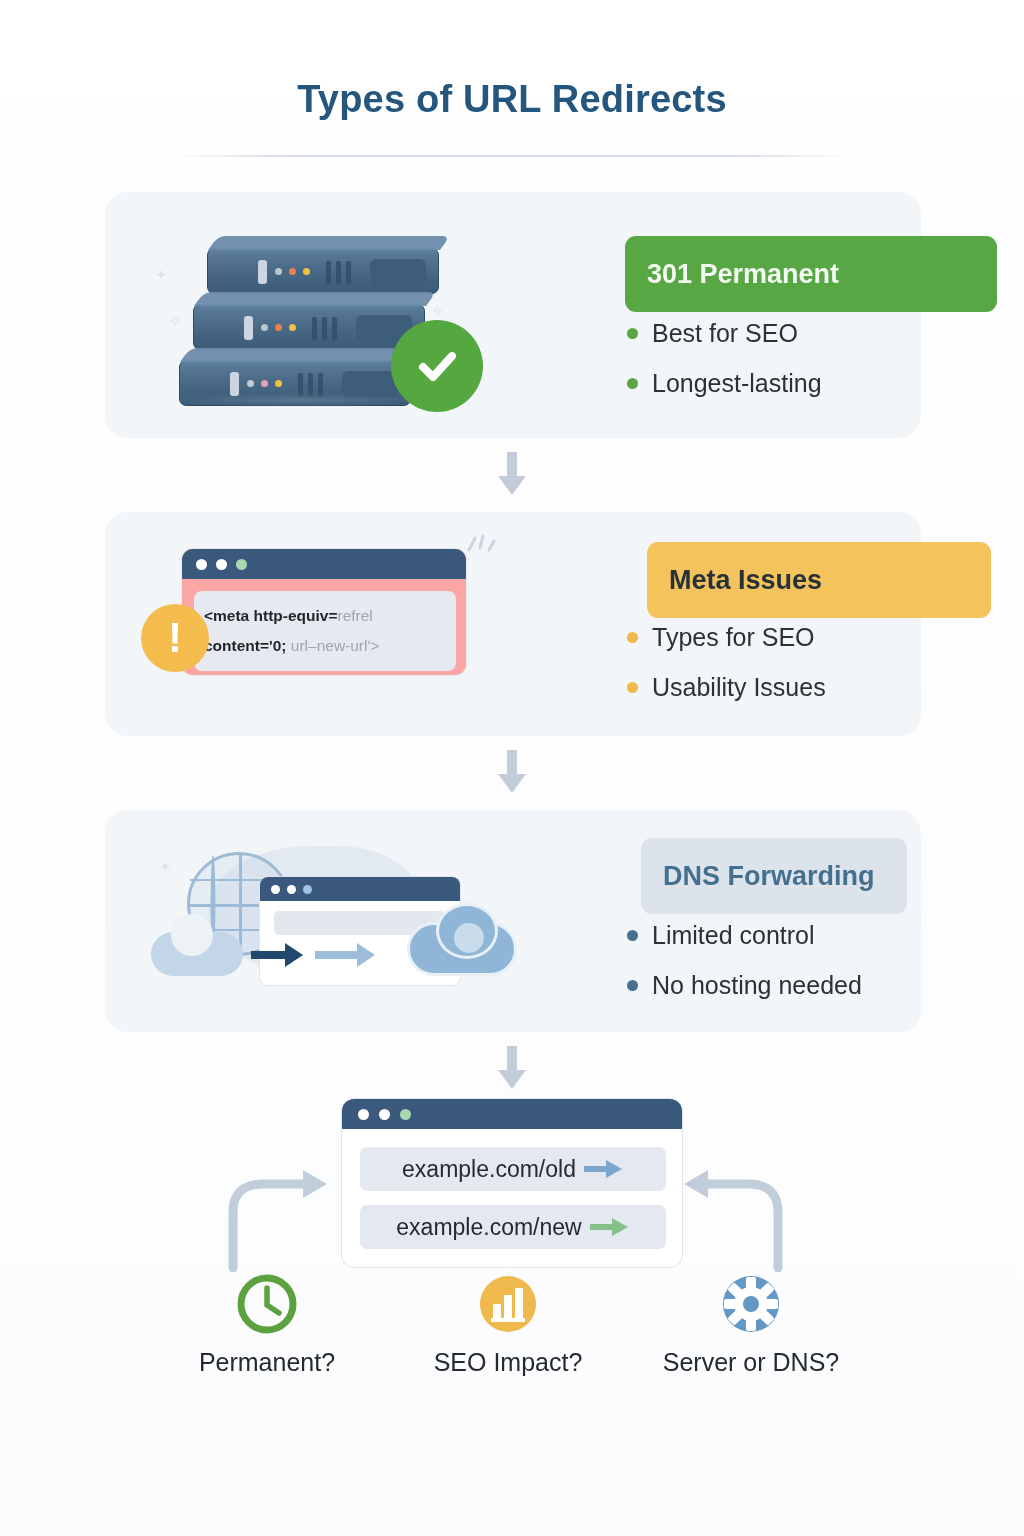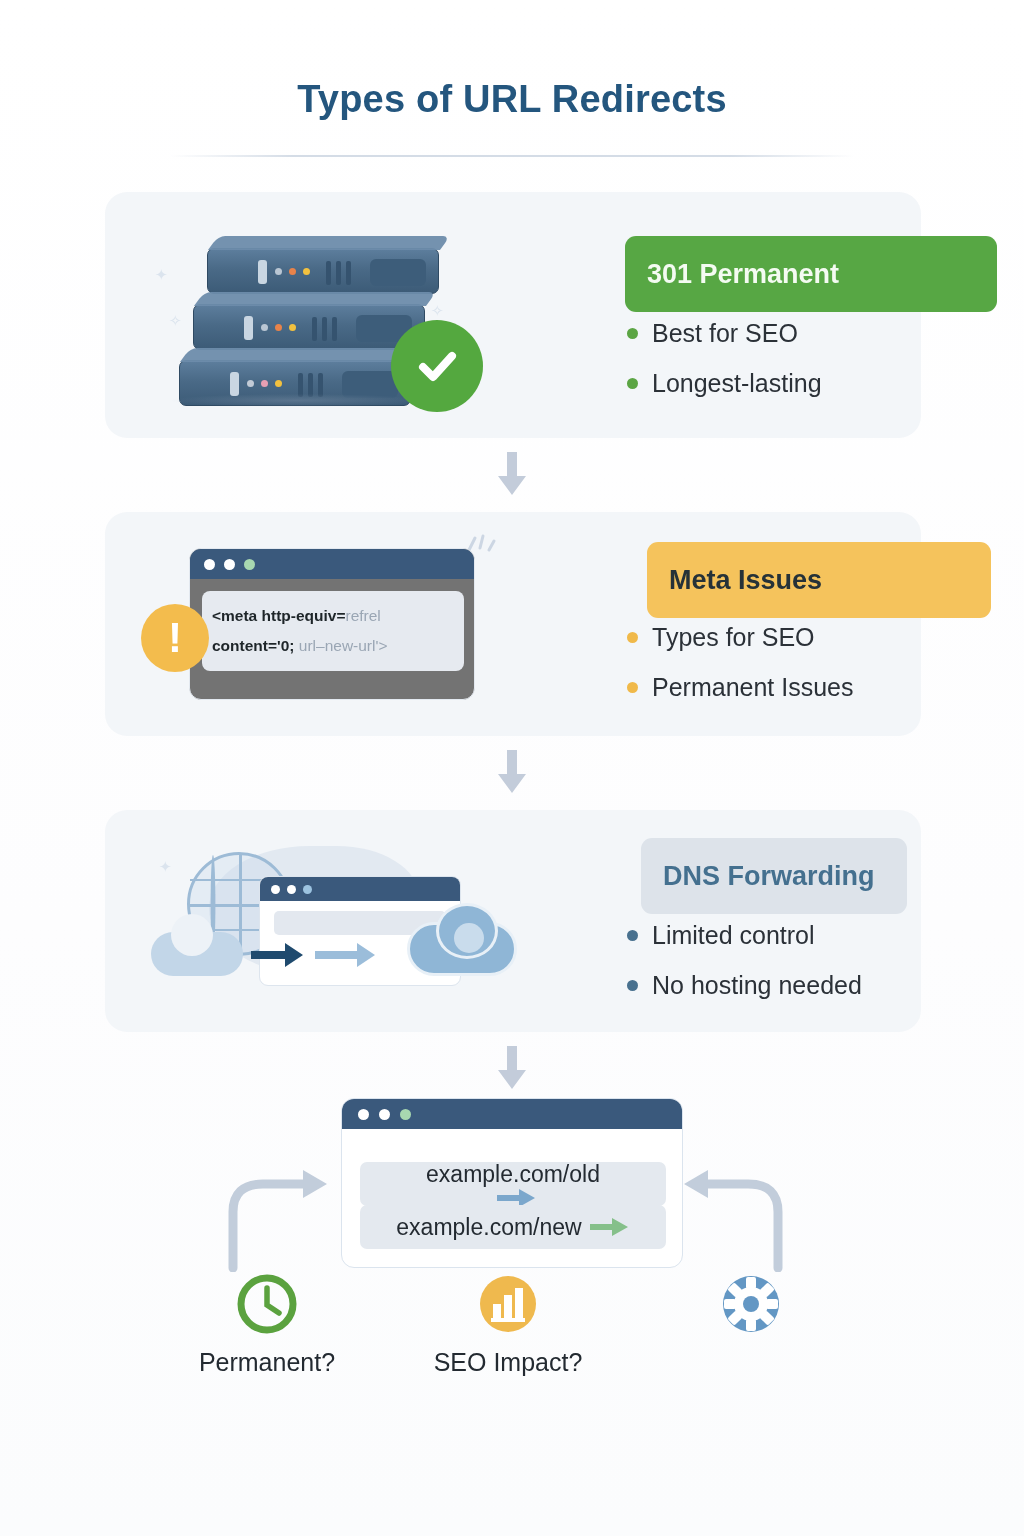--- a/index.html
+++ b/index.html
@@ -151,23 +151,23 @@
   .check-badge {
     position: absolute; right: 10px; bottom: -6px;
     width: 92px; height: 92px; border-radius: 50%;
     background: #54a83f;
     display: flex; align-items: center; justify-content: center;
   }
   .spark { position: absolute; color: #dbe4ee; font-size: 15px; }
 
   
   .codewin {
-    position: absolute; left: 66px; top: 36px;
-    width: 286px; height: 152px;
-    background: #737373;
+    position: absolute; left: 58px; top: 36px;
+    width: 286px; height: 128px;
+    background: #fca5a5;
     border-radius: 12px;
     border: 1px solid #e3e9f0;
   }
   .win-bar {
     height: 30px;
     background: #3a597c;
     border-radius: 11px 11px 0 0;
     display: flex; align-items: center; padding-left: 14px; gap: 9px;
   }
   .win-dot { width: 11px; height: 11px; border-radius: 50%; background: #ffffff; }
@@ -254,21 +254,21 @@
   }
   .bottom-browser .win-bar { height: 30px; border-radius: 12px 12px 0 0; padding-left: 16px; gap: 10px; }
   .urlbar {
     position: absolute; left: 18px;
     width: 306px; height: 44px;
     background: #e4e9ef; border-radius: 7px;
     display: flex; align-items: center; justify-content: center;
     font-size: 23px; color: #232a31;
     white-space: nowrap;
   }
-  #urlbar-1 { top: 63px; flex-direction: column; }
+  #urlbar-1 { top: 48px; }
   #urlbar-2 { top: 106px; }
   .url-arrow { margin-left: 8px; display: inline-flex; }
 
   
   .bicon-group { position: absolute; top: 1272px; width: 1024px; height: 132px; }
   .bicon { position: absolute; text-align: center; width: 240px; }
   #bicon-1 { left: 147px; }
   #bicon-2 { left: 388px; }
   #bicon-3 { left: 631px; }
   .bicon-circle { height: 64px; display: flex; align-items: center; justify-content: center; }
@@ -398,21 +398,21 @@
 
     <div class="card-text">
       <div class="badge" id="badge-2">Meta Issues</div>
       <div class="bullets" id="bullets-2">
         <div class="bullet">
           <span class="dot amber"></span>
           <span>Types for SEO</span>
         </div>
         <div class="bullet">
           <span class="dot amber"></span>
-          <span>Permanent Issues</span>
+          <span>Usability Issues</span>
         </div>
       </div>
     </div>
   </div>
 
   <div class="arrow-down" id="arrow-2">
     <svg width="30" height="44" viewBox="0 0 30 44" aria-hidden="true">
       <path d="M10 0 H20 V24 H29 L15 43 L1 24 H10 Z" fill="#c3ccda"></path>
     </svg>
   </div>
@@ -551,16 +551,17 @@
             <rect x="46" y="26" width="12" height="10" rx="2"></rect>
             <rect x="10" y="11" width="10" height="12" rx="2" transform="rotate(-45 15 17)"></rect>
             <rect x="42" y="11" width="10" height="12" rx="2" transform="rotate(45 47 17)"></rect>
             <rect x="10" y="39" width="10" height="12" rx="2" transform="rotate(45 15 45)"></rect>
             <rect x="42" y="39" width="10" height="12" rx="2" transform="rotate(-45 47 45)"></rect>
             <circle cx="31" cy="31" r="17"></circle>
           </g>
           <circle cx="31" cy="31" r="8" fill="#6397c4"></circle>
         </svg>
       </div>
+      <div class="bicon-label">Server or DNS?</div>
     </div>
   </div>
 
 </div>
 
 </body></html>

